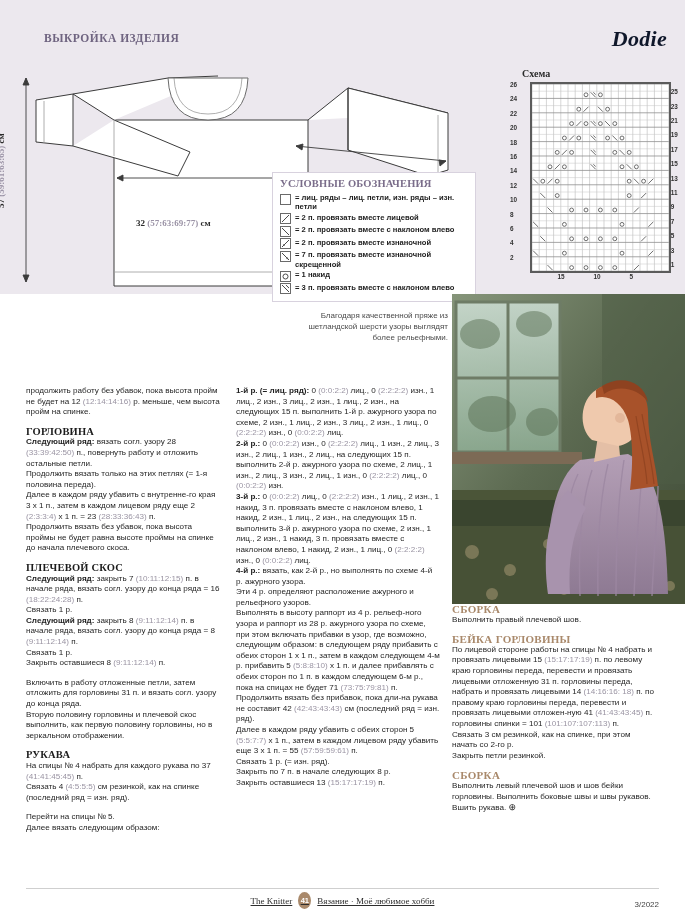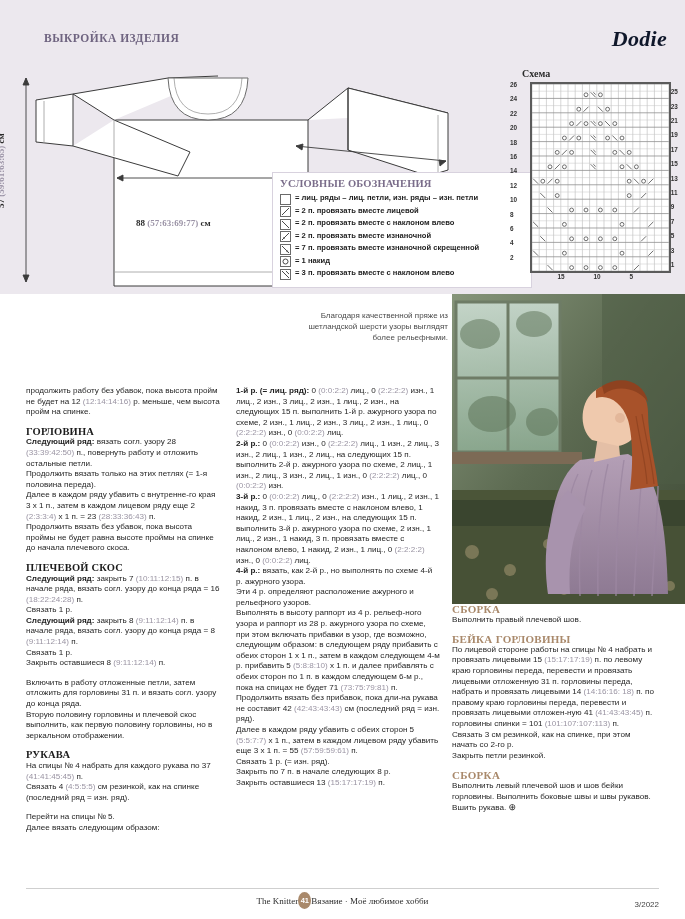--- a/index.html
+++ b/index.html
@@ -52,21 +52,21 @@
   .dim-label .alt{color:#9b93a6;font-weight:700;}
   #dim-width{left:118px;top:160px;}
   #dim-sleeve{left:285px;top:138px;}
   #dim-height{
     left:-22px;top:150px;
     transform:rotate(-90deg);transform-origin:left top;
   }
 
   
   .legend{
-    position:absolute;left:272px;top:172px;width:260px;
+    position:absolute;left:272px;top:172px;width:204px;
     background:#ffffff;
     border:1px solid #d8d2de;
     padding:5px 20px 6px 7px;
     box-sizing:border-box;
   }
   .legend h3{
     margin:0 0 4px 0;
     font-family:"Liberation Serif", serif;
     font-size:10.5px;font-weight:700;color:#7a6d8a;
     letter-spacing:.2px;
@@ -143,21 +143,21 @@
   .footer{
     position:absolute;left:0;bottom:10px;width:685px;
     text-align:center;
   }
   .footer-rule{
     position:absolute;left:26px;bottom:30px;width:633px;height:1px;background:#cfcfcf;
   }
   .footer-inner{
     font-family:"Liberation Serif", serif;
     font-size:9px;color:#2d2d2d;
-    display:flex;align-items:center;justify-content:center;
+    display:flex;align-items:center;justify-content:center;gap:6px;text-decoration:underline;
   }
   .pagebadge{
     display:inline-flex;align-items:center;justify-content:center;
     width:13px;height:17px;border-radius:50%;
     background:#a9896b;color:#fff;font-size:7.5px;font-weight:700;
     font-family:"Liberation Sans",sans-serif;
   }
   .footer-right{
     position:absolute;right:26px;bottom:10px;
     font-size:8px;color:#444;font-family:"Liberation Sans",sans-serif;
@@ -212,21 +212,21 @@
       </g>
 
       <g stroke="#3b3b3b" stroke-width="0.9" fill="none">
         <line x1="8" y1="20" x2="8" y2="224"></line>
         <path d="M8,20 l-3,7 l6,0 Z" fill="#3b3b3b"></path>
         <path d="M8,224 l-3,-7 l6,0 Z" fill="#3b3b3b"></path>
       </g>
     </svg>
 
     <div class="dim-label" id="dim-width">
-      <span>88</span>
+      <span>32</span>
       <span class="alt">(57:63:69:77)</span>
       <span>см</span>
     </div>
 
     <div class="dim-label" id="dim-sleeve">
       <span>42</span>
       <span class="alt">(42:43:43:43)</span>
       <span>см</span>
     </div>
 

